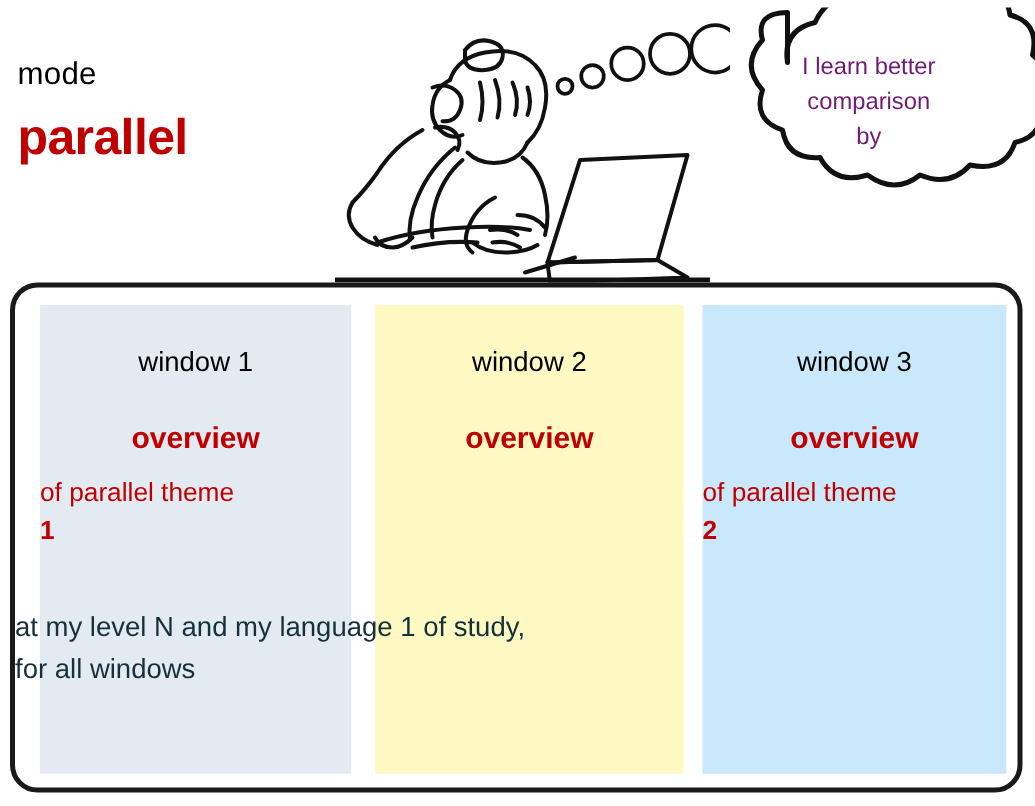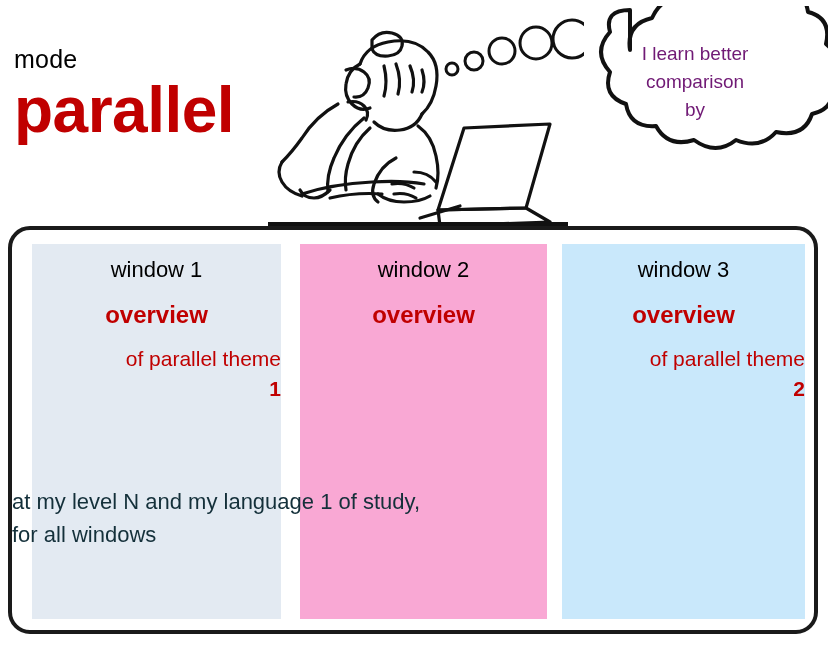--- a/index.html
+++ b/index.html
@@ -31,21 +31,21 @@
     font-size: 25px;
     line-height: 28px;
     color: #000000;
     letter-spacing: 0.2px;
   }
 
   #mode-value {
     position: absolute;
     left: 14px;
     top: 82px;
-    font-size: 64px;
+    font-size: 40px;
     line-height: 56px;
     font-weight: bold;
     color: #C00000;
     letter-spacing: -0.5px;
   }
 
   
   #illustration {
     position: absolute;
     left: 268px;
@@ -100,43 +100,43 @@
     left: 0; top: 0;
     width: 810px;
     height: 408px;
   }
 
   .window-panel {
     position: absolute;
     top: 14px;
     height: 375px;
     box-sizing: border-box;
-    padding-top: 12px;
+    padding-top: 32px;
   }
   #panel-1 { left: 20px;  width: 249px; background: #E3EAF2; }
-  #panel-2 { left: 288px; width: 247px; background: #f9a8d4; }
+  #panel-2 { left: 288px; width: 247px; background: #fef9c3; }
   #panel-3 { left: 550px; width: 243px; background: #C9E8FB; }
 
   .window-title {
     text-align: center;
     font-size: 22px;
     line-height: 28px;
     color: #000000;
   }
   .window-overview {
-    margin-top: 16px;
+    margin-top: 32px;
     text-align: center;
     font-size: 24px;
     line-height: 30px;
     font-weight: bold;
     color: #C00000;
   }
   .window-subtitle {
     margin-top: 14px;
-    text-align: right;
+    text-align: left;
     font-size: 21px;
     line-height: 30px;
     color: #C00000;
   }
   .window-subtitle .emph {
     font-weight: bold;
   }
 
   
   #caption-overlay {

